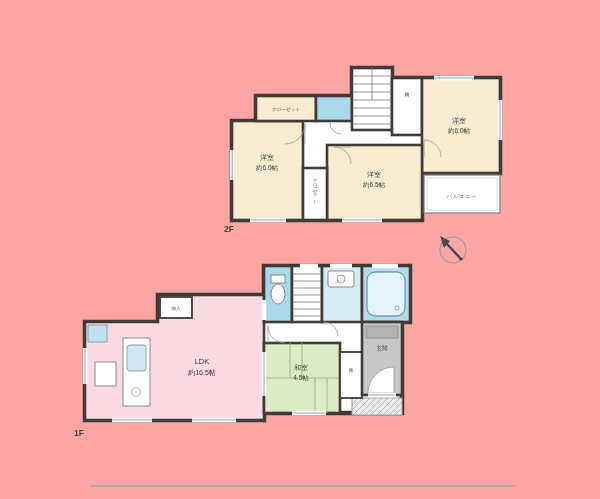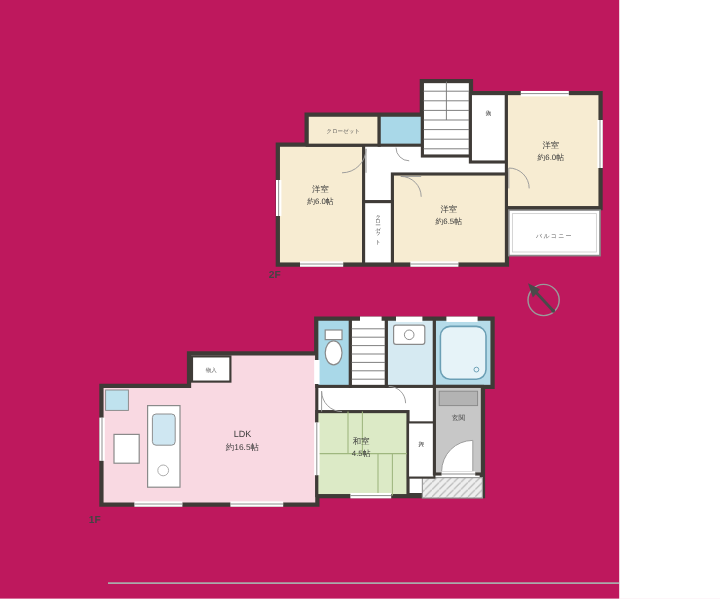--- a/index.html
+++ b/index.html
@@ -1,16 +1,16 @@
 <!DOCTYPE html>
 <html><head>
 <meta charset="utf-8">
 <style>
   html,body{margin:0;padding:0;background:#ffffff;}
-  .page{position:relative;width:516px;height:499px;background:#be185d;overflow:hidden;
+  .page{position:relative;width:600px;height:499px;background:#fca5a5;overflow:hidden;
         font-family:"Liberation Sans", sans-serif;}
   svg text{font-family:"Liberation Sans", sans-serif;fill:#3b3b3b;}
   .room-name{font-size:7px;}
   .room-size{font-size:6.5px;}
   .small-label{font-size:4.6px;fill:#555;}
   .floor-label{font-size:8.5px;font-weight:bold;fill:#444;}
   .vtext{writing-mode:vertical-rl;font-size:4.6px;fill:#555;}
   .balcony-label{font-size:5px;fill:#666;letter-spacing:1px;}
   .wall-outer{fill:#ffffff;stroke:#3f3b37;stroke-width:4.5;stroke-linejoin:miter;}
   .wall{stroke:#3f3b37;stroke-width:2.6;}

